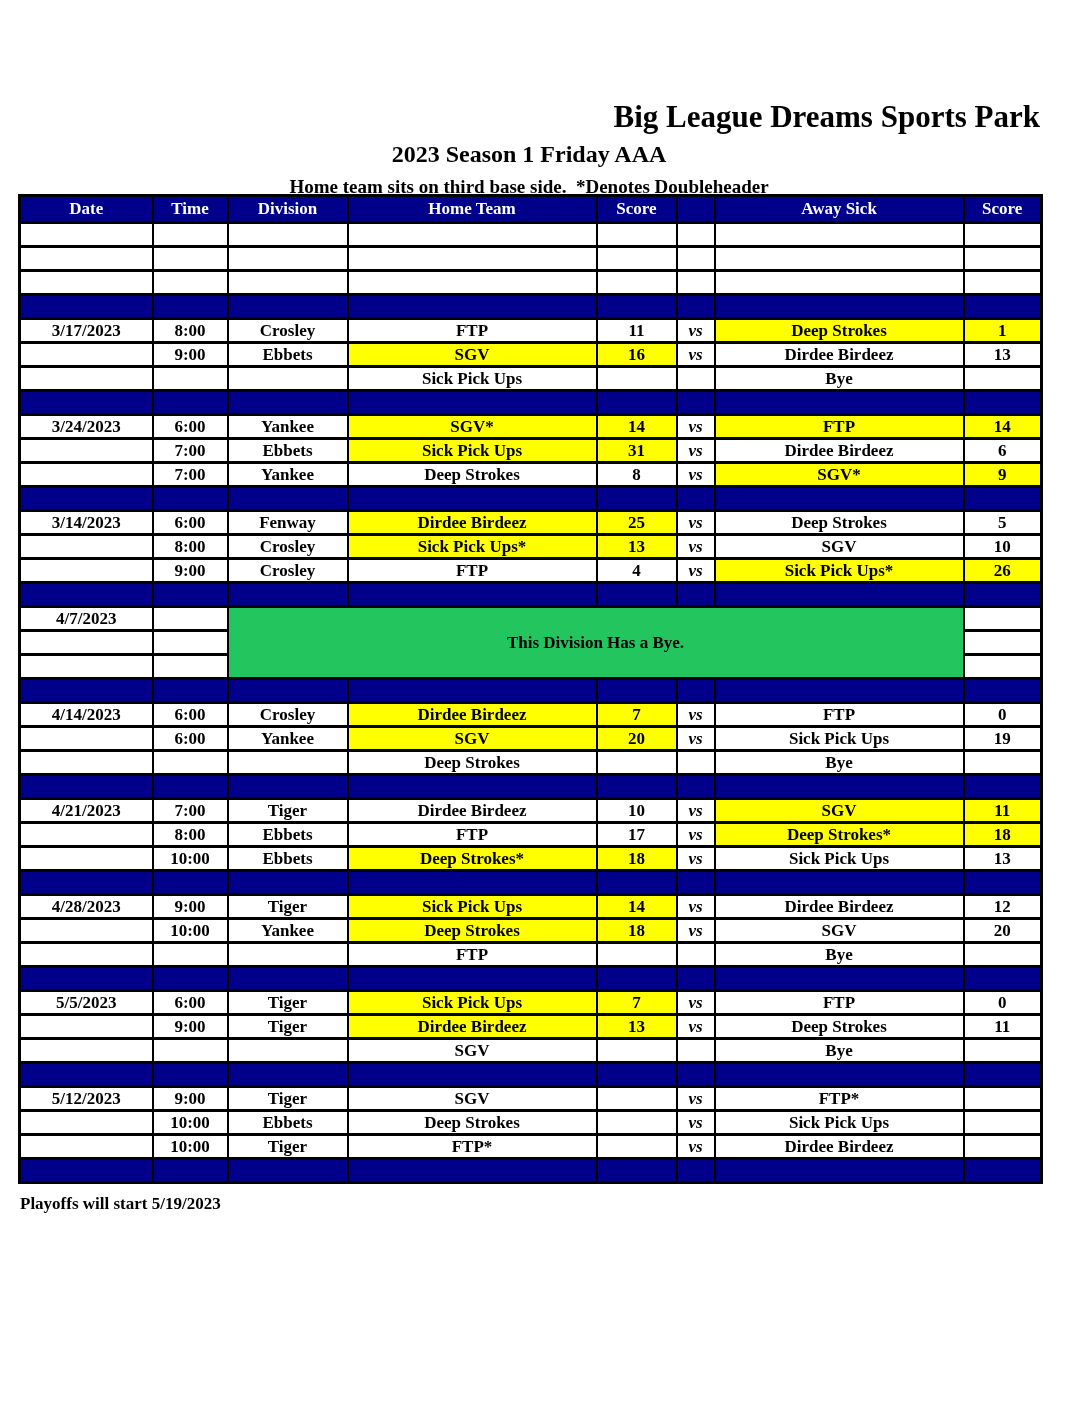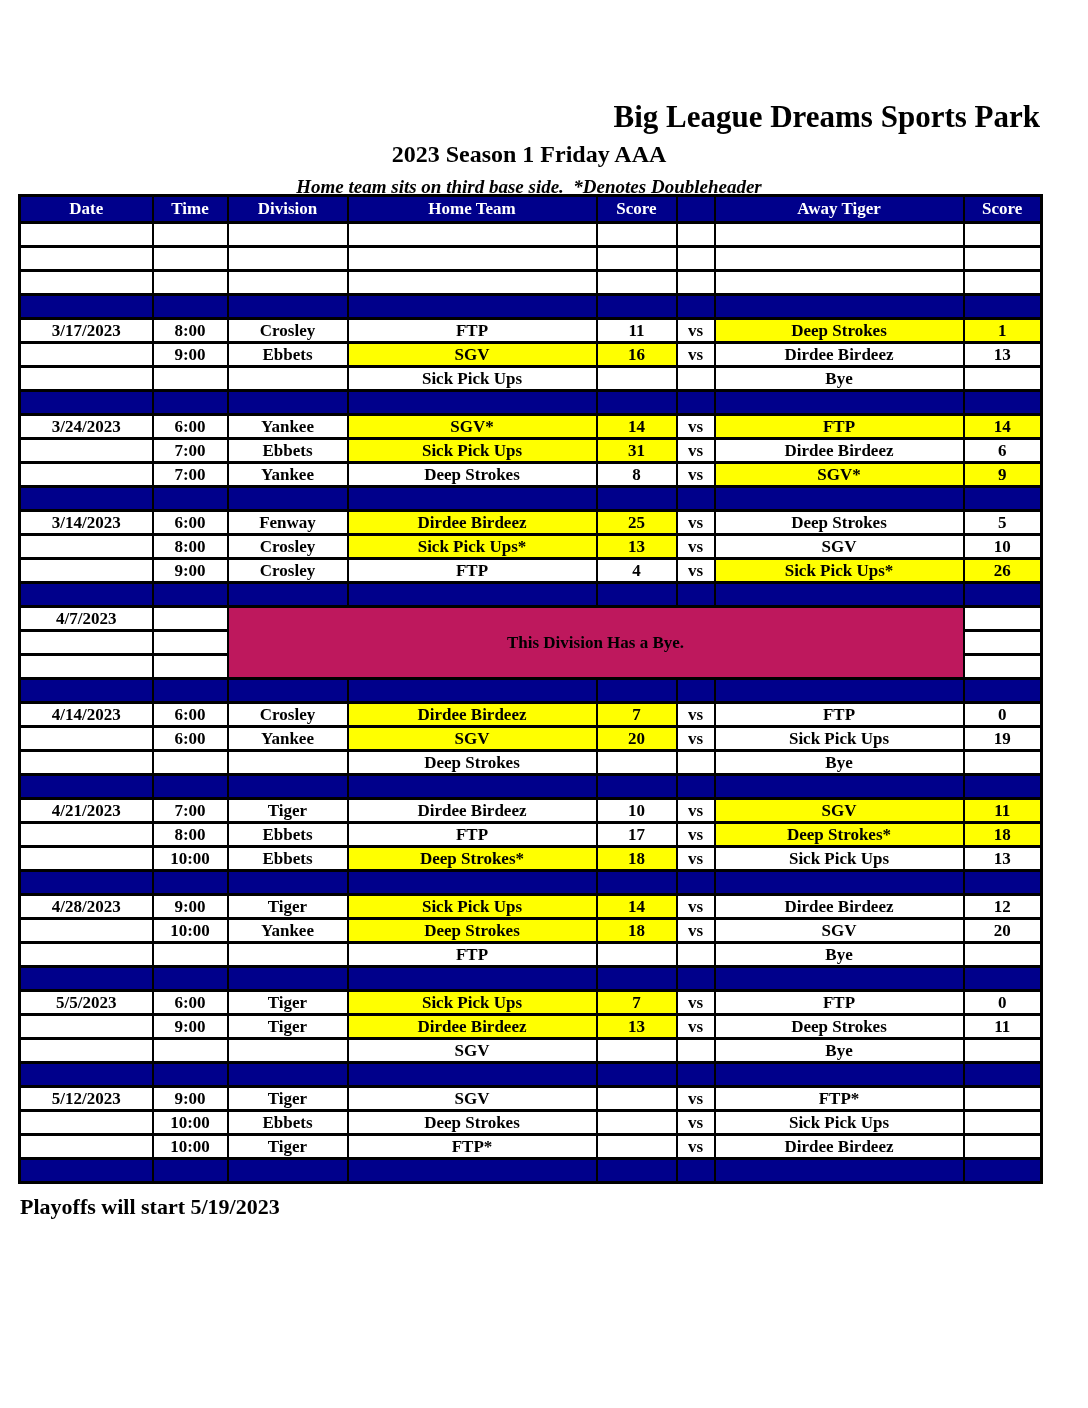--- a/index.html
+++ b/index.html
@@ -16,21 +16,21 @@
     position:relative;
     font-family:"Liberation Serif","DejaVu Serif",serif;
     color:#000;
   }
   .header-block{
     position:absolute;left:18px;top:100px;width:1022px;
     text-align:center;
   }
   .title{font-size:31px;font-weight:bold;line-height:1.1;text-align:right;}
   .subtitle{font-size:24px;font-weight:bold;line-height:1.1;margin-top:7px;text-align:center;}
-  .note{font-size:19px;font-weight:bold;font-style:italic;margin-top:9px;white-space:pre;}
+  .note{font-size:19px;font-weight:bold;margin-top:9px;white-space:pre;}
   table.sched{
     position:absolute;left:18px;top:194px;
     width:1022px;
     border-collapse:collapse;
     table-layout:fixed;
     border:3px solid var(--grid);
   }
   table.sched th, table.sched td{
     border:2px solid var(--grid);
     border-top-width:3px;border-bottom-width:3px;
@@ -44,25 +44,25 @@
   }
   table.sched thead tr{height:27px;}
   table.sched tbody tr{height:24px;}
   table.sched th{
     background:var(--navy);
     color:var(--htext);
     font-size:17px;
   }
   td.sep{background:var(--navy);}
   td.hl{background:var(--hl);}
-  td.vs{font-size:15px;}
-  td.bye-banner{font-size:31px;font-weight:bold;background:#be185d;}
+  td.vs{font-style:italic;font-size:15px;}
+  td.bye-banner{font-size:31px;font-weight:bold;background:#22c55e;}
   .footer{
     position:absolute;left:20px;top:1194px;
-    font-size:22px;font-weight:bold;
+    font-size:17px;font-weight:bold;
   }
 </style>
 </head>
 <body>
 
 <div class="header-block">
   <div class="title">Big League Dreams Sports Park</div>
   <div class="subtitle">2023 Season 1 Friday AAA</div>
   <div class="note">Home team sits on third base side.  *Denotes Doubleheader</div>
 </div>
@@ -79,21 +79,21 @@
       <col style="width:78px">
   </colgroup>
   <thead>
     <tr>
       <th>Date</th>
       <th>Time</th>
       <th>Division</th>
       <th>Home Team</th>
       <th>Score</th>
       <th></th>
-      <th>Away Tiger</th>
+      <th>Away Sick</th>
       <th>Score</th>
     </tr>
   </thead>
   <tbody>
       <tr>
         <td></td>
         <td></td>
         <td></td>
         <td></td>
         <td></td>

